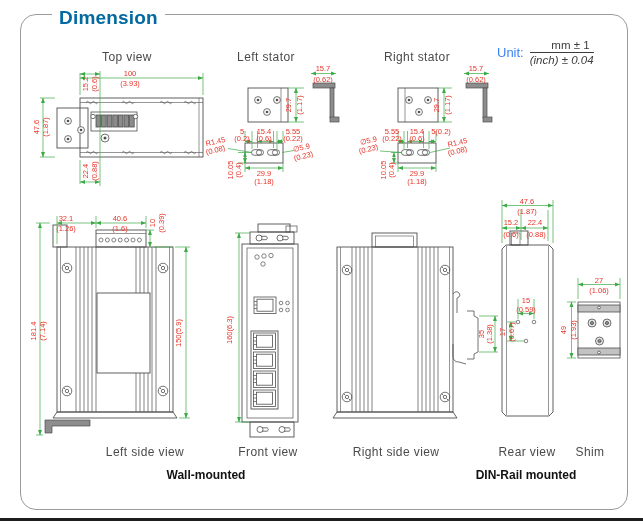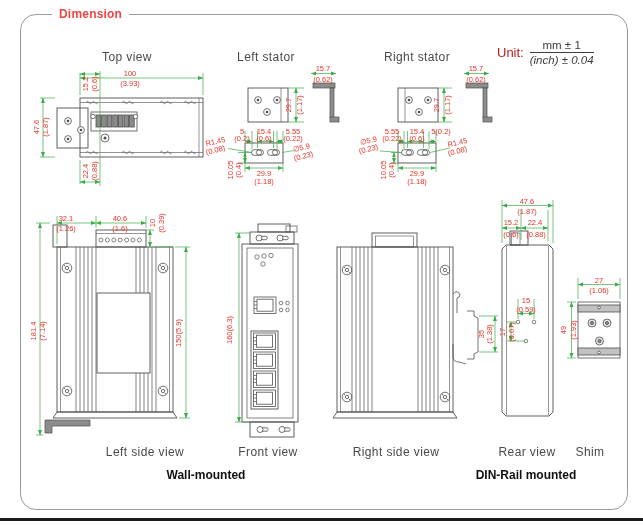--- a/index.html
+++ b/index.html
@@ -1,25 +1,25 @@
 <!DOCTYPE html>
 <html><head>
 <meta charset="utf-8">
 <style>
   html,body{margin:0;padding:0;background:#fff;}
   #page{position:relative;width:643px;height:526px;background:#fff;overflow:hidden;
         font-family:"Liberation Sans",sans-serif;}
   #frame{position:absolute;left:20px;top:14px;width:606px;height:494px;
          border:1.4px solid #9b9b9b;border-radius:16px;}
   #title{position:absolute;left:52px;top:7px;background:#fff;padding:0 7px;
-         color:#ef4444;font-size:12px;font-weight:bold;letter-spacing:.2px;}
+         color:#0369a1;font-size:19px;font-weight:bold;letter-spacing:.2px;}
   #bottomline{position:absolute;left:0;top:518px;width:643px;height:2.6px;background:#1c1c1c;}
   #unit{position:absolute;left:497px;top:39px;display:flex;align-items:center;color:#3d3d3d;}
-  #unit .u-label{font-size:13px;margin-right:6px;color:#b91c1c;}
-  #unit .frac{display:inline-block;text-align:center;font-size:11.5px;color:#3d3d3d;}
+  #unit .u-label{font-size:13px;margin-right:6px;color:#3b82f6;}
+  #unit .frac{display:inline-block;text-align:right;font-size:11.5px;color:#3d3d3d;}
   #unit .frac .top{display:block;border-bottom:1px solid #3d3d3d;padding:0 4px 1px;}
   #unit .frac .bot{display:block;padding-top:1px;font-style:italic;}
   svg text{font-family:"Liberation Sans",sans-serif;}
   .dim{fill:#e63328;font-size:7.5px;}
   .vlabel{fill:#4a4a4a;font-size:12px;letter-spacing:.4px;}
   .mount{fill:#121212;font-size:12px;font-weight:bold;}
 </style>
 </head>
 <body>
 

